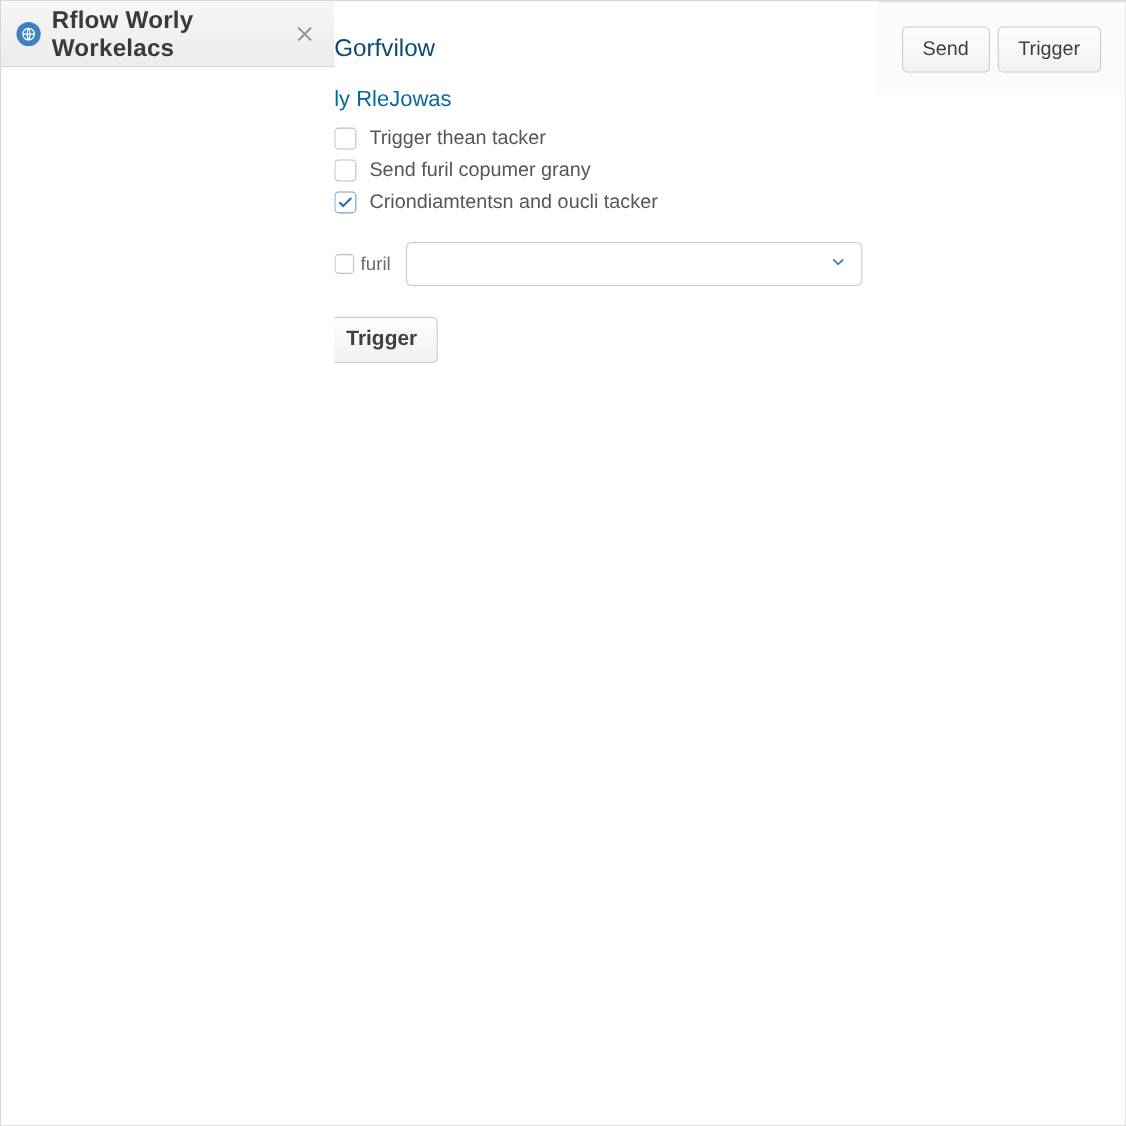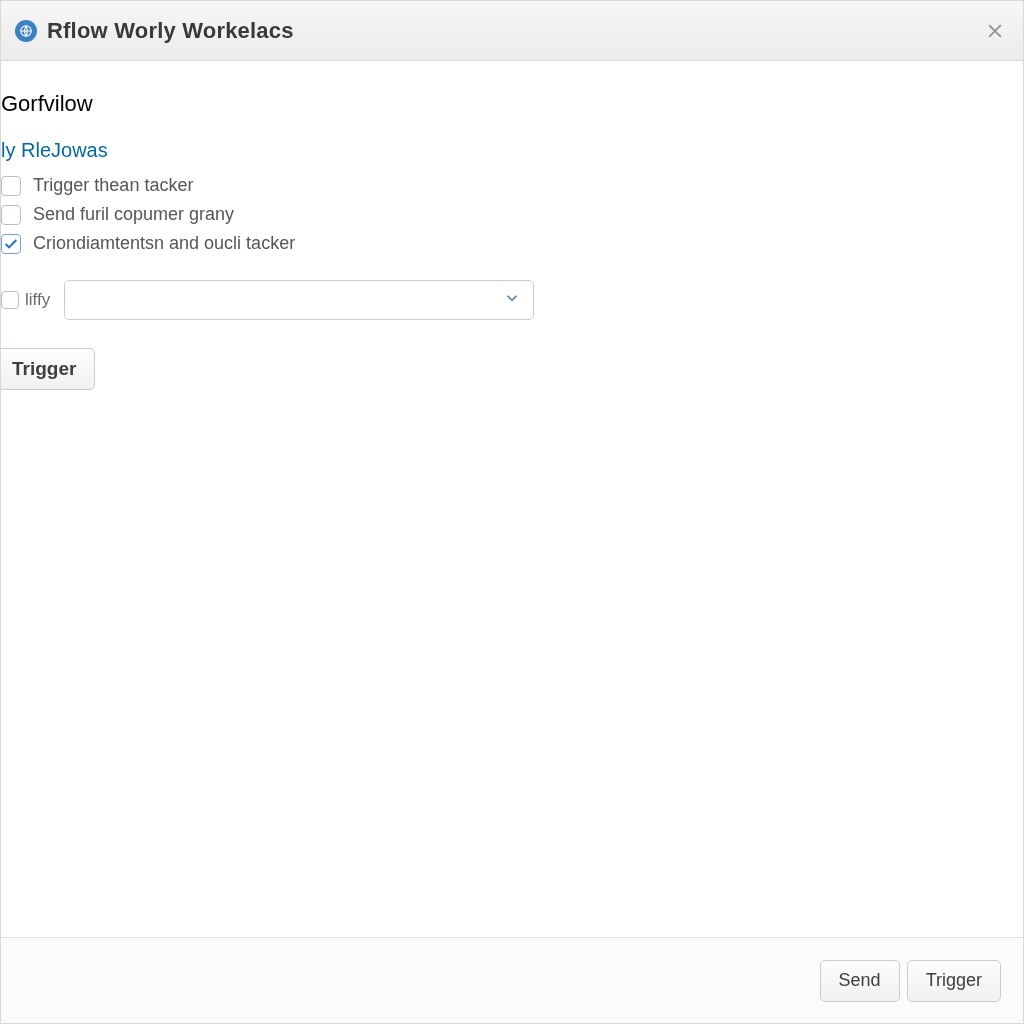--- a/index.html
+++ b/index.html
@@ -1,37 +1,37 @@
 <!DOCTYPE html>
 <html><head>
 <meta charset="utf-8">
 <style>
   * { box-sizing: border-box; margin: 0; padding: 0; }
   html, body { width: 1024px; height: 1024px; font-family: Arial, Helvetica, sans-serif; background: #ffffff; overflow: hidden; }
-  .window { width: 1024px; height: 1024px; display: flex; flex-direction: column; border: 1px solid #d8d8d8; }
+  .window { width: 1024px; height: 1024px; display: flex; flex-direction: row; border: 1px solid #d8d8d8; }
   .titlebar {
     height: 60px;
     background: linear-gradient(#f6f6f6, #ececec);
     border-bottom: 1px solid #d8d8d8;
     display: flex; align-items: center; padding: 0 14px;
   }
   .titlebar .icon {
     width: 22px; height: 22px; border-radius: 50%;
     background: #3b82c4; display: inline-flex; align-items: center; justify-content: center;
     margin-right: 10px; flex: 0 0 auto;
   }
   .titlebar .icon svg { width: 14px; height: 14px; }
   .titlebar .title { font-size: 22px; font-weight: 700; color: #3a3a3a; letter-spacing: .2px; }
   .titlebar .close {
     margin-left: auto; width: 28px; height: 28px; display: flex; align-items: center; justify-content: center;
     color: #8a8f95; cursor: pointer; font-size: 22px; user-select: none;
   }
 
   .content { flex: 1 1 auto; position: relative; padding: 22px 14px 0 0; overflow: hidden; }
-  .section-title { font-size: 22px; color: #000000; margin: 8px 0 22px 0; }
+  .section-title { font-size: 22px; color: #0c4a6e; margin: 8px 0 22px 0; }
   .faint-label { color: #0369a1; font-size: 20px; margin-bottom: 13px; }
 
   .check-row { display: flex; align-items: flex-end; gap: 12px; margin: 8px 0; }
   .checkbox {
     width: 20px; height: 20px; border: 1px solid #b9bec4; border-radius: 4px; background: #fff;
     display: inline-flex; align-items: center; justify-content: center; cursor: pointer;
     flex: 0 0 auto;
   }
   .checkbox.checked { border-color: #6fa0d8; }
   .checkbox svg { width: 16px; height: 16px; display:none; }
@@ -108,21 +108,21 @@
           </svg>
       </span>
       <span class="check-label">Criondiamtentsn and oucli tacker</span>
     </div>
 
     <div class="select-row">
       <span class="mini-check-label">
         <span class="checkbox">
           
         </span>
-        <span>liffy</span>
+        <span>furil</span>
       </span>
       <div class="select">
         <span></span>
         <span class="chev">
           <svg viewBox="0 0 24 24" fill="none" stroke="currentColor" stroke-width="2">
               <path d="M6 9l6 6 6-6"></path>
             </svg>
         </span>
       </div>
     </div>

